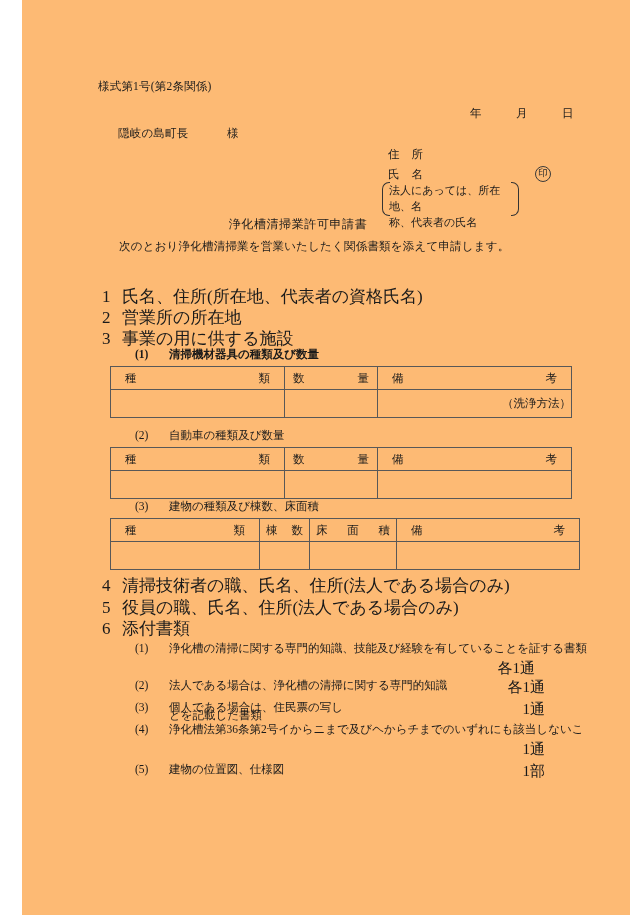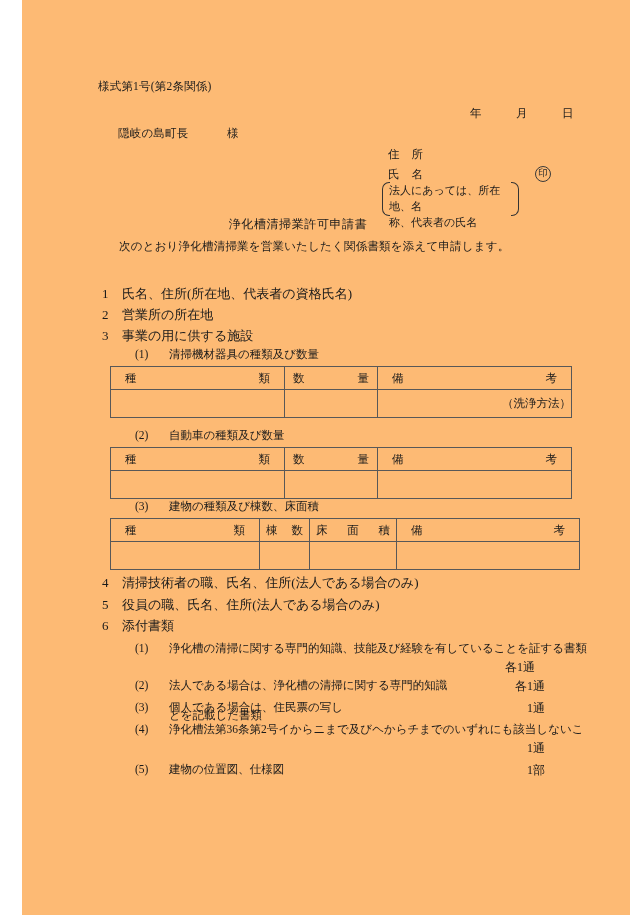--- a/index.html
+++ b/index.html
@@ -96,21 +96,21 @@
     width: 552px;
     text-align: center;
     font-size: 12px;
     letter-spacing: 0.6px;
   }
   .intro { left: 97px; top: 239px; font-size: 11.5px; }
 
   
   .item-num {
     position: absolute;
-    font-size: 13px;
+    font-size: 17px;
     font-family: Liberation Serif, serif;
   }
   .item-num .n { display: inline-block; width: 20px; }
 
   .sub-item {
     position: absolute;
     font-size: 11.5px;
   }
   .sub-item .sn { display: inline-block; width: 34px; }
 
@@ -137,21 +137,21 @@
   .cell-text { padding-left: 8px; text-align: right; }
 
   
   .att-row {
     position: absolute;
     font-size: 11.5px;
   }
   .att-row .sn { display: inline-block; width: 34px; }
   .qty {
     position: absolute;
-    font-size: 12px;
+    font-size: 15px;
     text-align: right;
   }
 </style>
 </head>
 <body>
 
 <div class="page">
 
   <div class="t form-no">様式第1号(第2条関係)</div>
   <div class="t date-line">年　　　月　　　日</div>
@@ -175,21 +175,21 @@
   <div class="item-num" style="left:80px; top:285px;">
     <span class="n">1</span><span>氏名、住所(所在地、代表者の資格氏名)</span>
   </div>
   <div class="item-num" style="left:80px; top:306px;">
     <span class="n">2</span><span>営業所の所在地</span>
   </div>
   <div class="item-num" style="left:80px; top:327px;">
     <span class="n">3</span><span>事業の用に供する施設</span>
   </div>
 
-  <div class="sub-item" style="left:113px; top:347px;">
+  <div class="sub-item" style="left:113px; top:347px;font-weight:bold;">
     <span class="sn">(1)</span><span>清掃機材器具の種類及び数量</span>
   </div>
   <table class="form-table" style="left:88px; top:366px;">
     <tbody>
         <tr>
       <td style="width:173px;">
         <div class="hdr-spread">
           <span>種</span>
           <span>類</span>
         </div>

